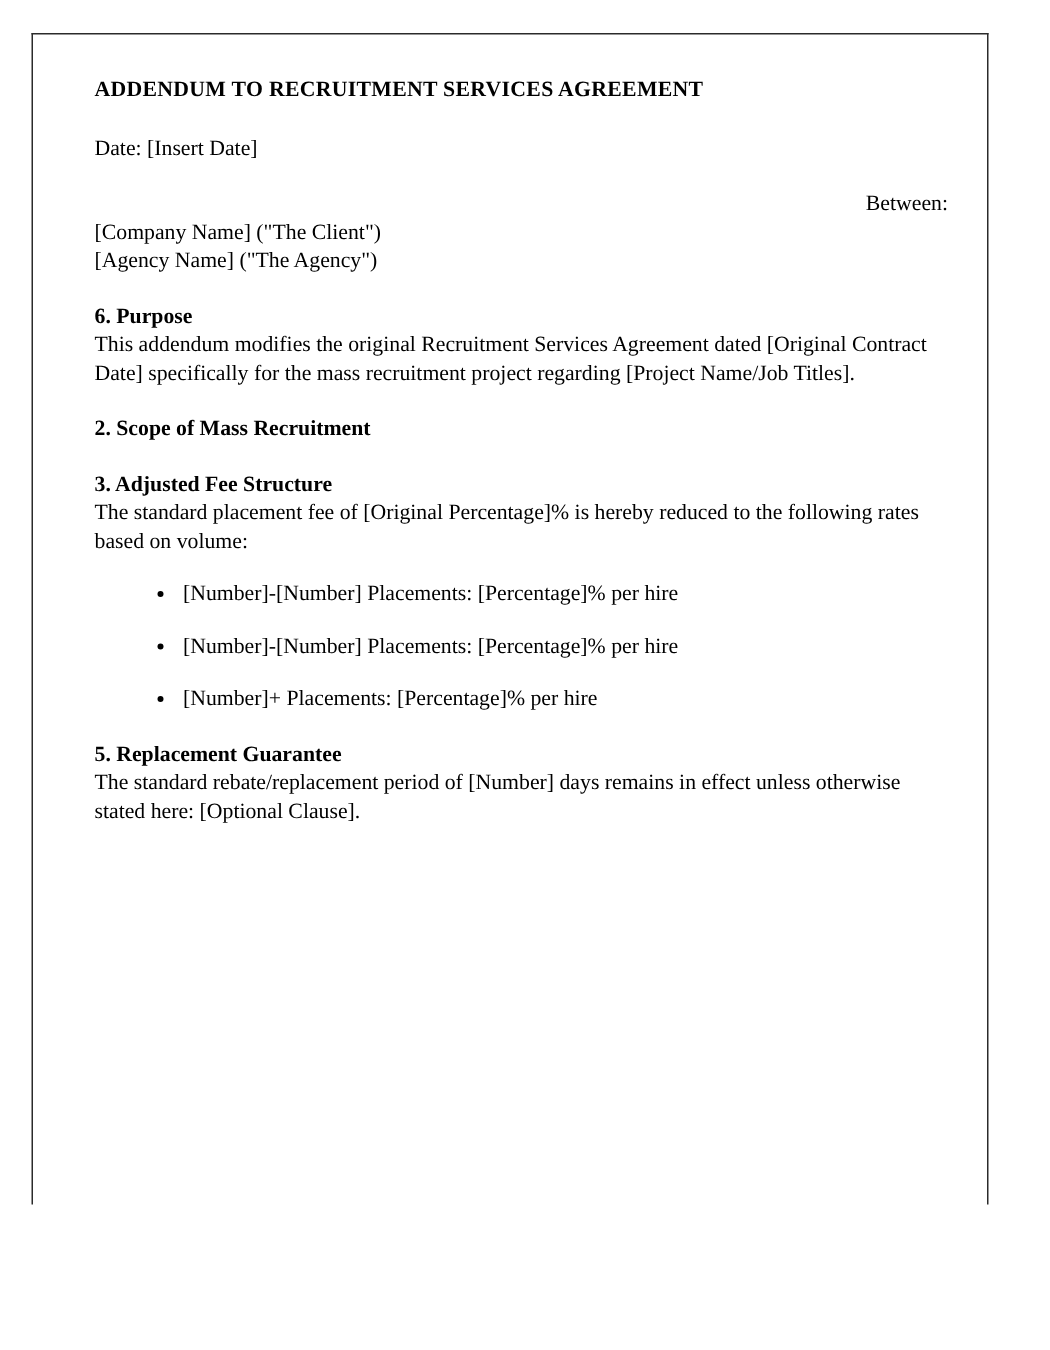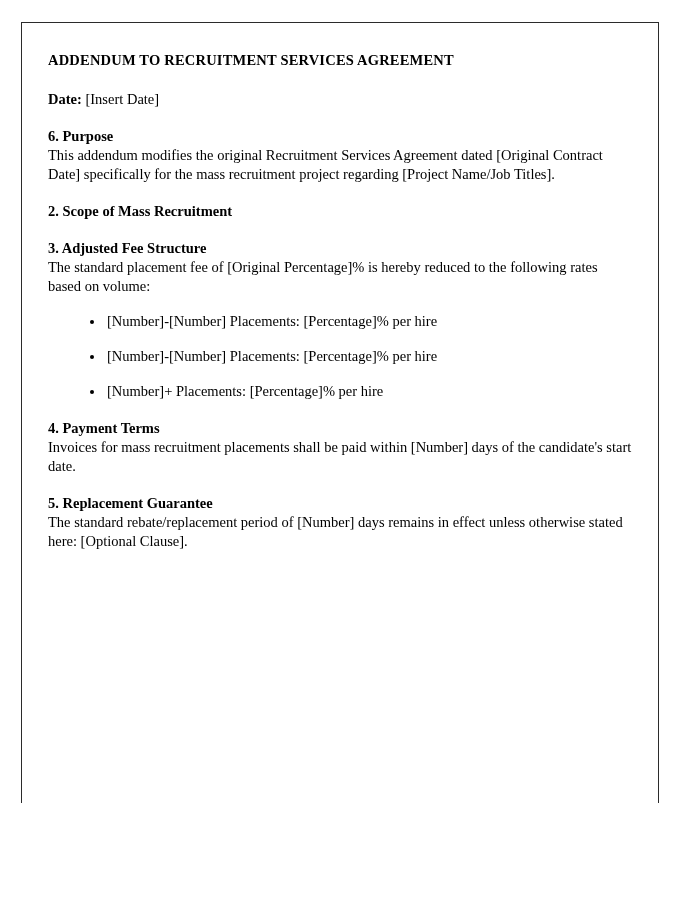--- a/index.html
+++ b/index.html
@@ -17,20 +17,21 @@
   .page {
     position: absolute;
     left: 21px;
     top: 22px;
     width: 638px;
     height: 781px;
     border: 1px solid #2b2b2b;
     border-bottom: none;
     box-sizing: border-box;
     overflow: hidden;
+    padding-left: 15px;
   }
   .page-inner {
     padding: 28px 26px 0 26px;
   }
   .doc-title {
     font-size: 14.5px;
     font-weight: bold;
     letter-spacing: 0.2px;
     margin: 0 0 20px 0;
     line-height: 19px;
@@ -38,21 +39,21 @@
   .block {
     margin: 0 0 18px 0;
   }
   .line {
     font-size: 14.5px;
     line-height: 19px;
     margin: 0;
     text-align: left;
   }
   .lbl {
-    font-weight: bold;
+    font-weight: normal;
     text-align: right;
   }
   .sec-head {
     font-size: 14.5px;
     font-weight: bold;
     line-height: 19px;
     margin: 0;
   }
   .sec-body {
     font-size: 14.5px;
@@ -98,44 +99,45 @@
 
 <div class="page">
   <div class="page-inner">
 
     <h1 class="doc-title">ADDENDUM TO RECRUITMENT SERVICES AGREEMENT</h1>
 
     <div class="block">
       <p class="line"><span class="lbl">Date:</span> <span>[Insert Date]</span></p>
     </div>
 
+    <div class="block">
+      <p class="line lbl">Between:</p>
+      <p class="line">[Company Name] ("The Client")</p>
+      <p class="line">[Agency Name] ("The Agency")</p>
+    </div>
 
     <div class="block">
       <p class="sec-head">6. Purpose</p>
       <p class="sec-body">This addendum modifies the original Recruitment Services Agreement dated [Original Contract Date] specifically for the mass recruitment project regarding [Project Name/Job Titles].</p>
     </div>
 
     <div class="block">
       <p class="sec-head">2. Scope of Mass Recruitment</p>
     </div>
 
     <div class="block">
       <p class="sec-head">3. Adjusted Fee Structure</p>
       <p class="sec-body">The standard placement fee of [Original Percentage]% is hereby reduced to the following rates based on volume:</p>
       <ul class="bullets">
         <li>[Number]-[Number] Placements: [Percentage]% per hire</li>
         <li>[Number]-[Number] Placements: [Percentage]% per hire</li>
         <li>[Number]+ Placements: [Percentage]% per hire</li>
       </ul>
     </div>
 
-    <div class="block">
-      <p class="sec-head">4. Payment Terms</p>
-      <p class="sec-body">Invoices for mass recruitment placements shall be paid within [Number] days of the candidate's start date.</p>
-    </div>
 
     <div class="block">
       <p class="sec-head">5. Replacement Guarantee</p>
       <p class="sec-body">The standard rebate/replacement period of [Number] days remains in effect unless otherwise stated here: [Optional Clause].</p>
     </div>
 
 
 
   </div>
 </div>

